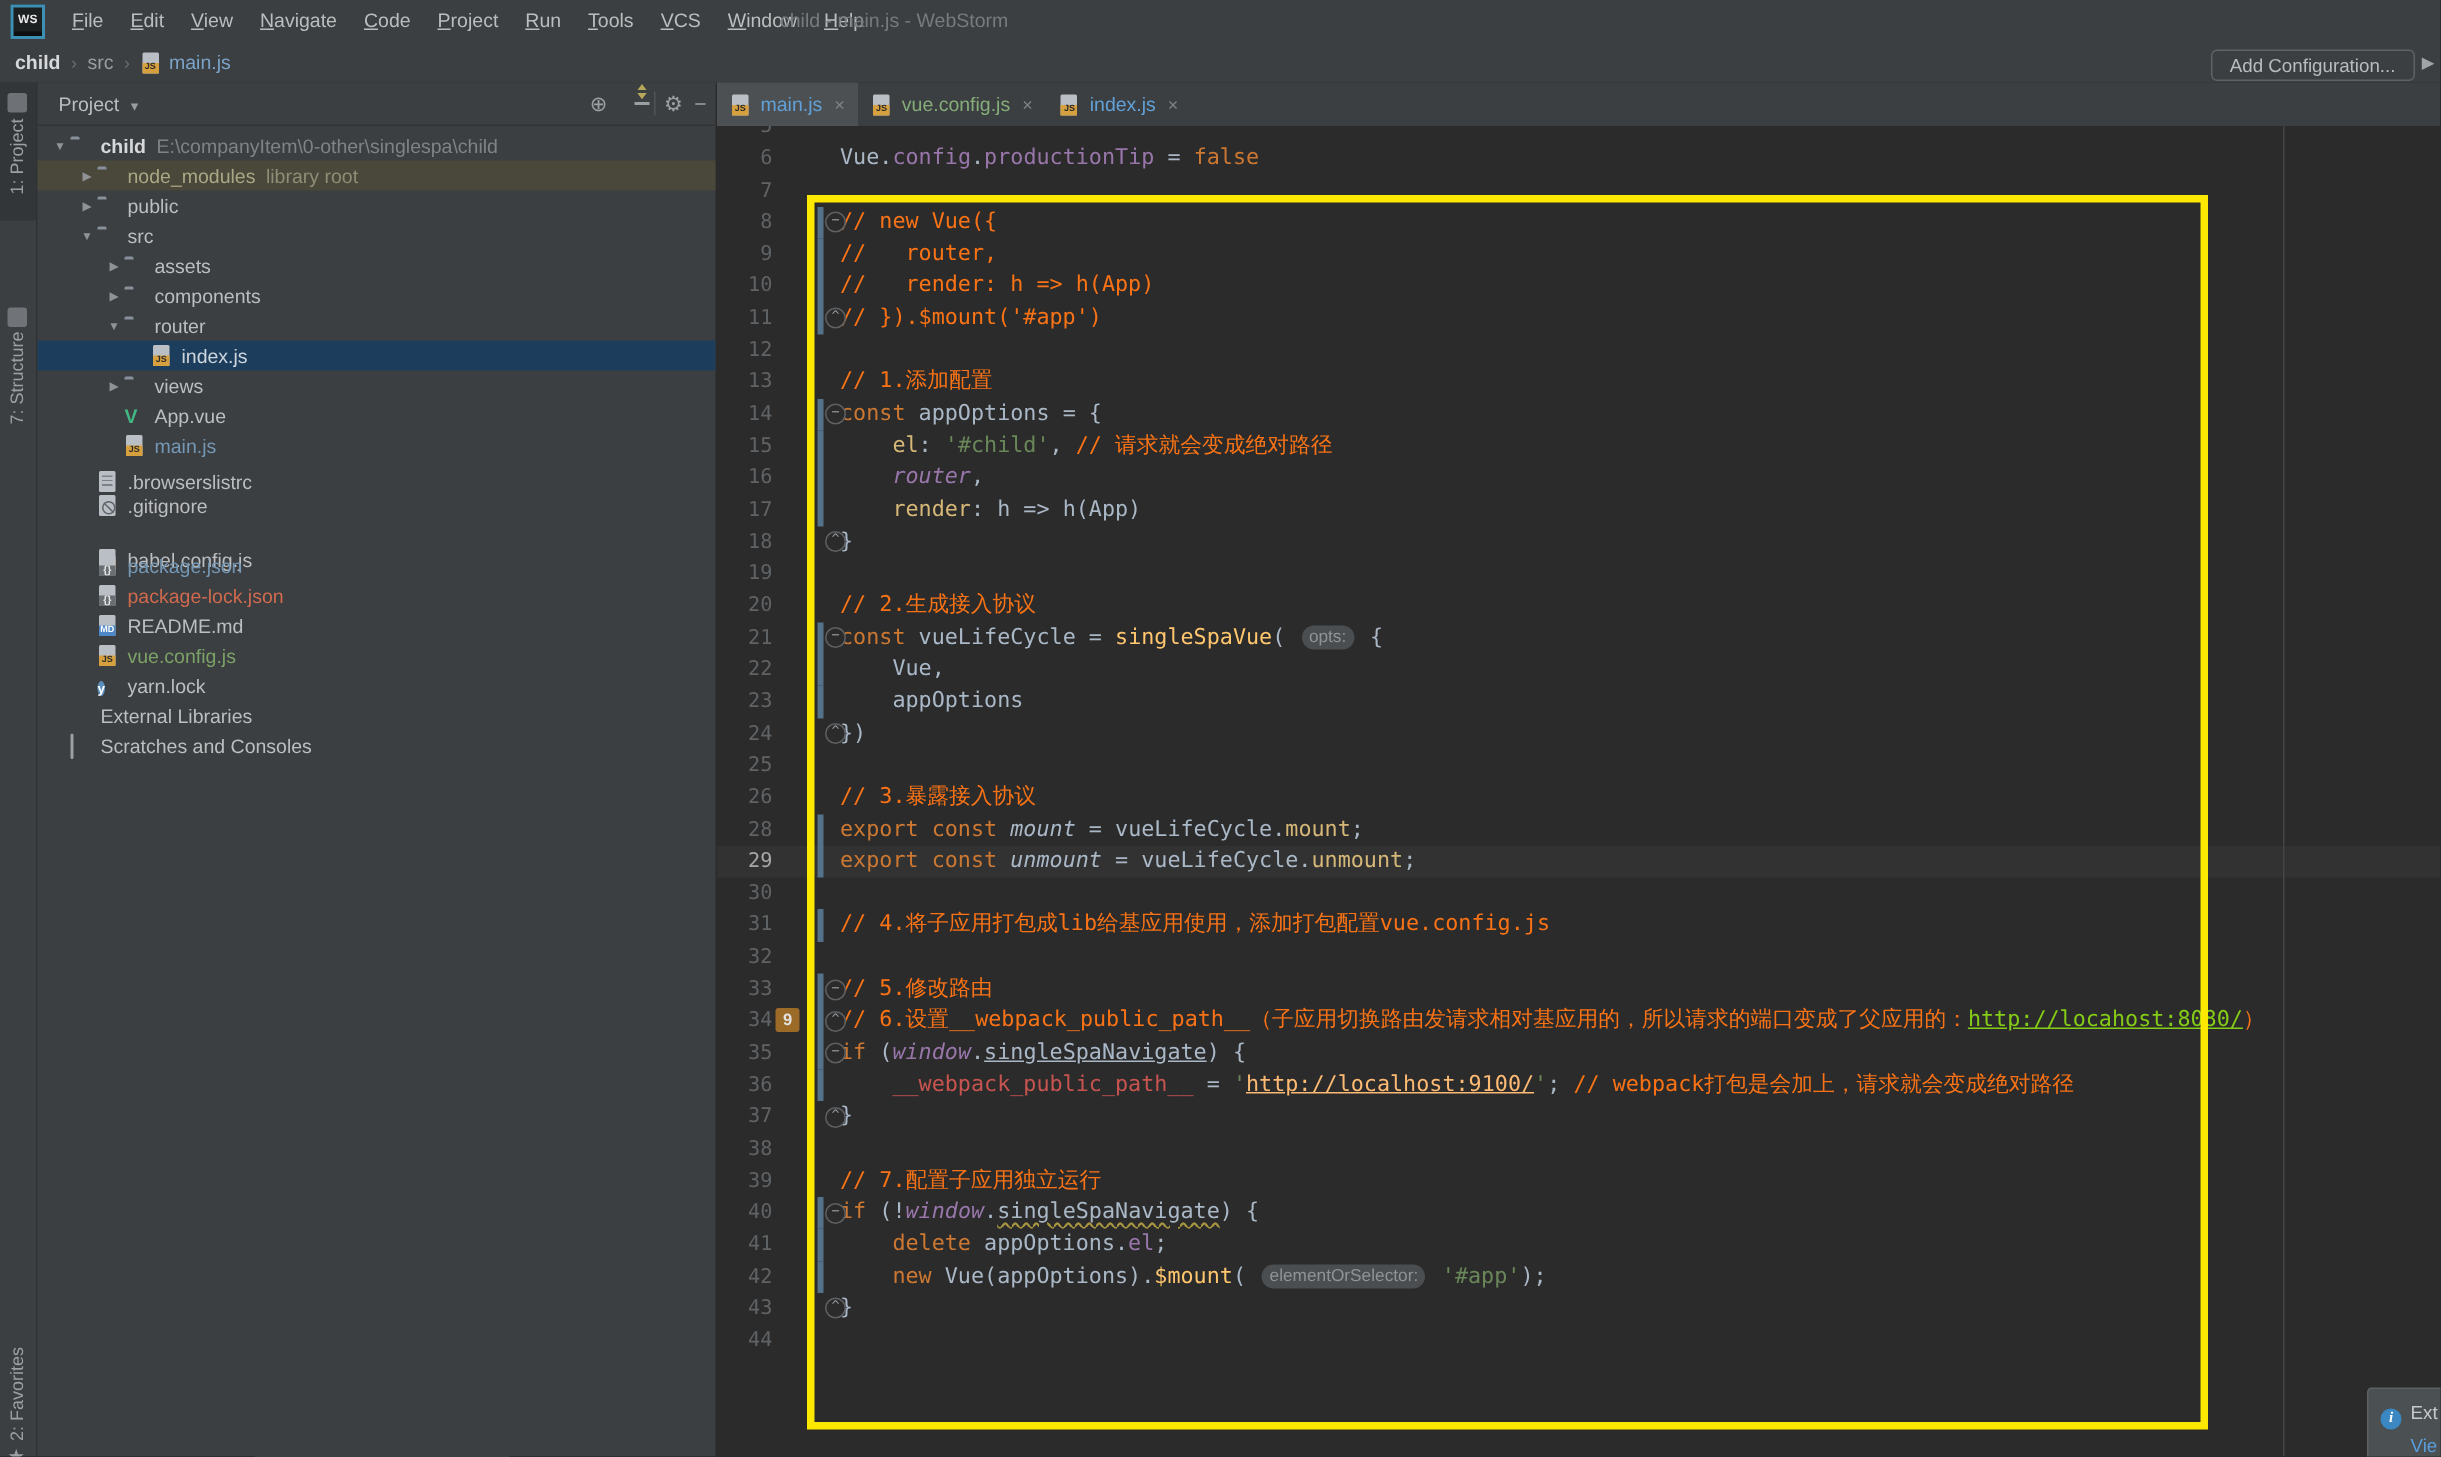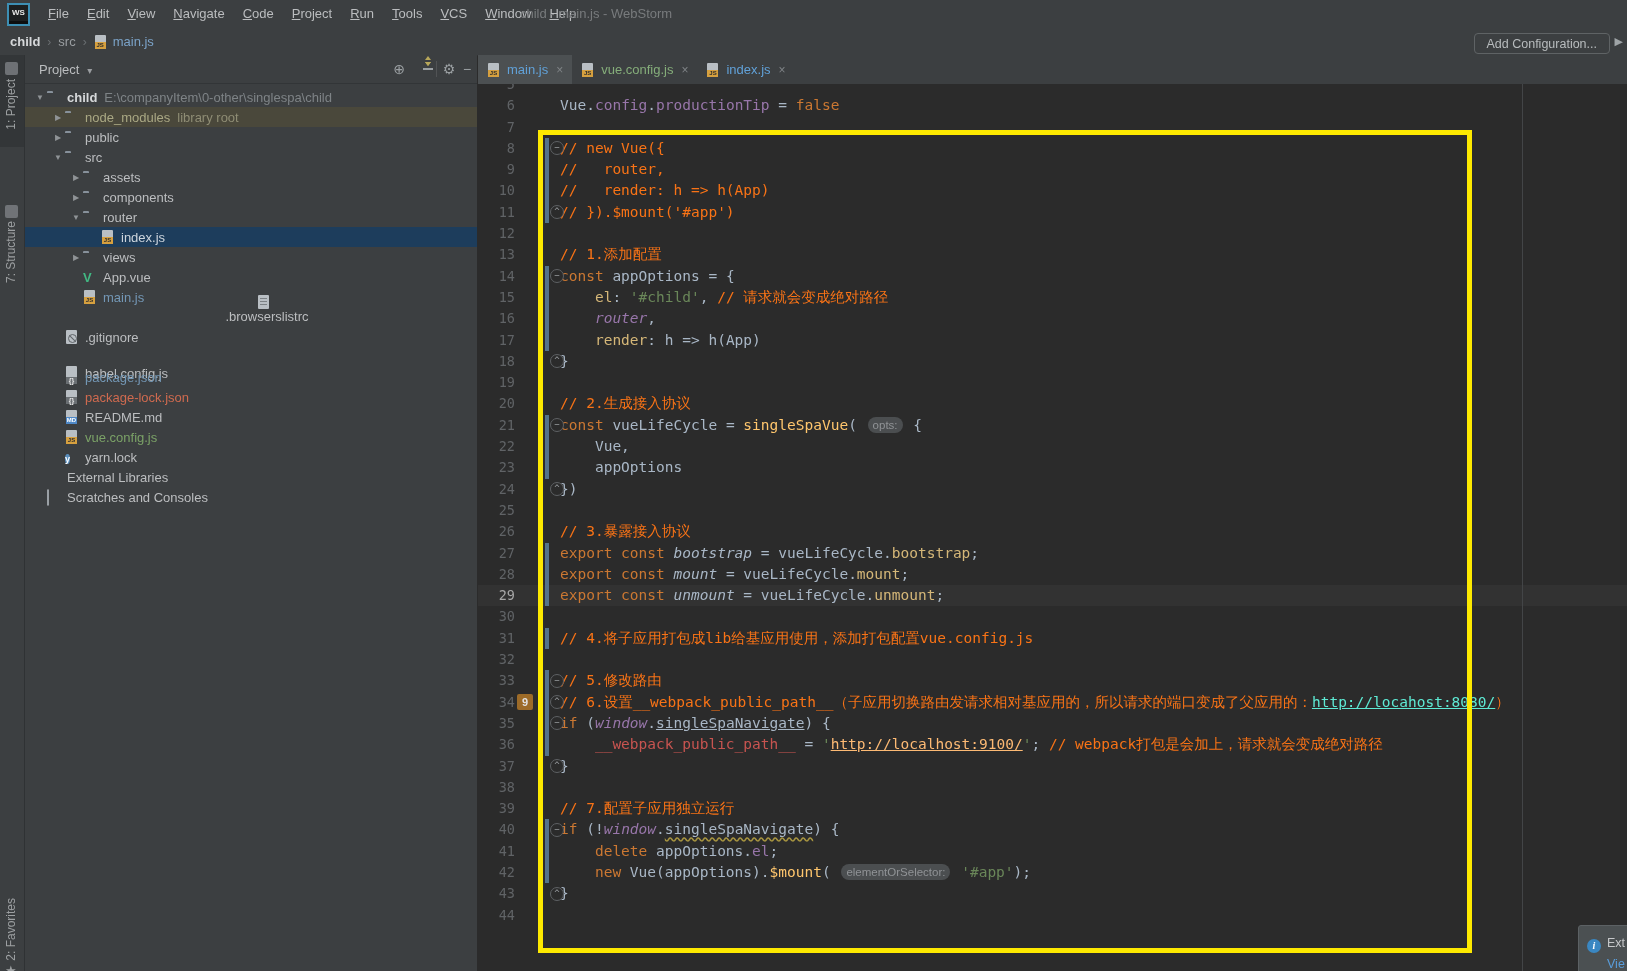--- a/index.html
+++ b/index.html
@@ -73,21 +73,21 @@
   .cl .gitbar{position:absolute;left:67px;top:0;width:4px;height:100%;background:#54738a;}
   .cl .bm{position:absolute;left:39px;top:2px;width:16px;height:16px;background:#9d6b28;border-radius:2px;color:#e2e2e2;font:bold 11px/16px "Liberation Sans",sans-serif;text-align:center;}
   .cl .fold{position:absolute;left:72px;top:3.5px;width:12px;height:12px;border:1px solid #5e6164;border-radius:50%;
             color:#9a9ea1;font:9px/11px "DejaVu Sans Mono",monospace;text-align:center;background:#2b2b2b;z-index:2;}
   .cl .code{position:absolute;left:82px;top:0;white-space:pre;font:14.5px/21.3px "DejaVu Sans Mono",monospace;color:#a9b7c6;}
   
   .tk-k{color:#cc7832;}
   .tk-s{color:#6a8759;}
   .tk-su{color:#fdba74;text-decoration:underline;}
   .tk-c{color:#f97316;}
-  .tk-cu{color:#5eead4;text-decoration:underline;}
+  .tk-cu{color:#84cc16;text-decoration:underline;}
   .tk-t{color:#a9b7c6;}
   .tk-ti{color:#a9b7c6;font-style:italic;}
   .tk-p{color:#9876aa;}
   .tk-pi{color:#9876aa;font-style:italic;}
   .tk-n{color:#d5b778;}
   .tk-g{color:#ffc66d;}
   .tk-r{color:#c75450;}
   .tk-u{color:#a9b7c6;text-decoration:underline;}
   .tk-w{color:#a9b7c6;text-decoration:underline wavy #a8953f;text-underline-offset:2px;}
   .tk-h{display:inline-block;background:#4b4e50;color:#909396;border-radius:8px;padding:0 5px;margin:0 2px;
@@ -208,21 +208,21 @@
         <span class="lbl">App.vue</span>
       </div>
       <div class="trow" style="top: 200px; padding-left: 44px;">
         <span class="arrow"></span>
         <span class="tic">
           <span class="page"></span>
           <span class="badge js">JS</span>
         </span>
         <span class="lbl" style="color: rgb(115, 151, 181);">main.js</span>
       </div>
-      <div class="trow" style="top: 208px; padding-left: 26px; flex-direction: column;">
+      <div class="trow" style="top: 224px; padding-left: 26px;">
         <span class="arrow"></span>
         <span class="tic"><span class="page"></span><span class="ic-lines"></span></span>
         <span class="lbl">.browserslistrc</span>
       </div>
       <div class="trow" style="top: 240px; padding-left: 26px;">
         <span class="arrow"></span>
         <span class="tic">
           <span class="page"></span>
           <span class="ic-git-slash"></span>
         </span>
@@ -385,25 +385,20 @@
         <span class="fold">^</span>
         <span class="code"><span class="tk-t">})</span></span>
       </div>
       <div class="cl">
         <span class="num">25</span>
         <span class="code"></span>
       </div>
       <div class="cl">
         <span class="num">26</span>
         <span class="code"><span class="tk-c">// 3.暴露接入协议</span></span>
-      </div>
-      <div class="cl">
-        <span class="num">27</span>
-        <span class="gitbar"></span>
-        <span class="code"><span class="tk-k">export const </span><span class="tk-ti">bootstrap</span><span class="tk-t"> = </span><span class="tk-t">vueLifeCycle</span><span class="tk-t">.</span><span class="tk-n">bootstrap</span><span class="tk-t">;</span></span>
       </div>
       <div class="cl">
         <span class="num">28</span>
         <span class="gitbar"></span>
         <span class="code"><span class="tk-k">export const </span><span class="tk-ti">mount</span><span class="tk-t"> = </span><span class="tk-t">vueLifeCycle</span><span class="tk-t">.</span><span class="tk-n">mount</span><span class="tk-t">;</span></span>
       </div>
       <div class="cl cur">
         <span class="num">29</span>
         <span class="gitbar"></span>
         <span class="code"><span class="tk-k">export const </span><span class="tk-ti">unmount</span><span class="tk-t"> = </span><span class="tk-t">vueLifeCycle</span><span class="tk-t">.</span><span class="tk-n">unmount</span><span class="tk-t">;</span></span>

